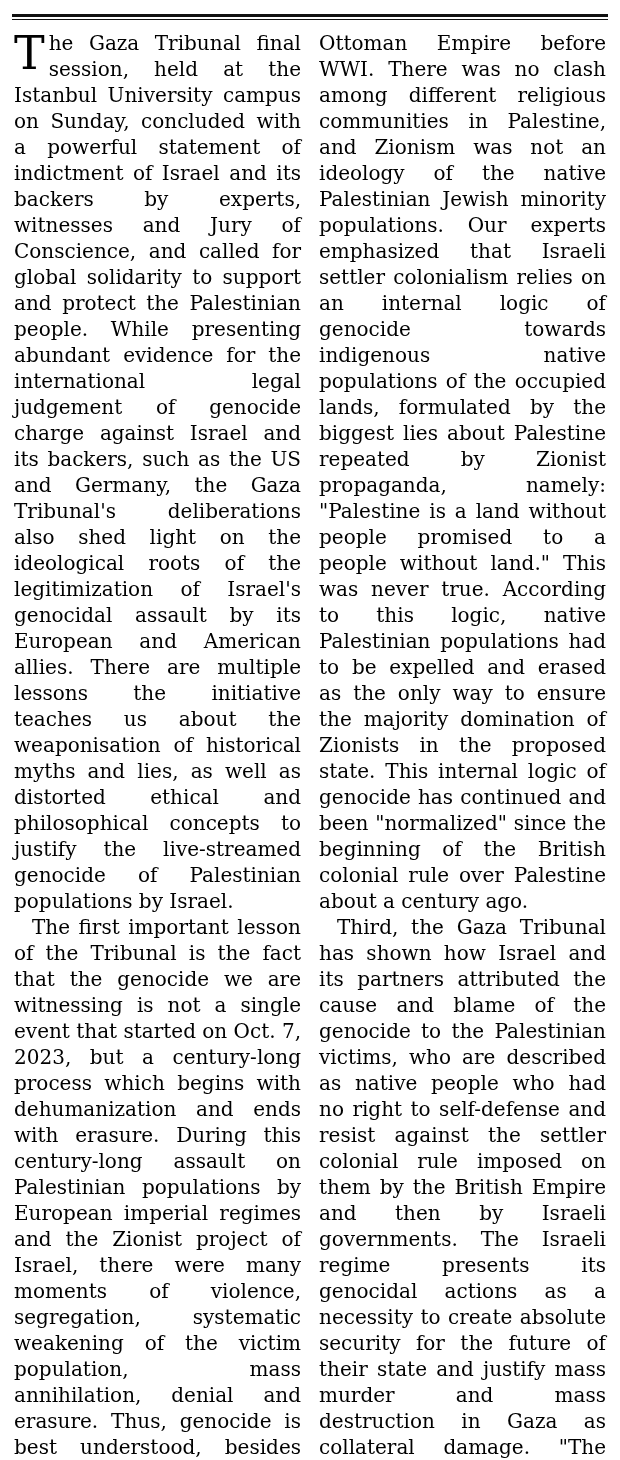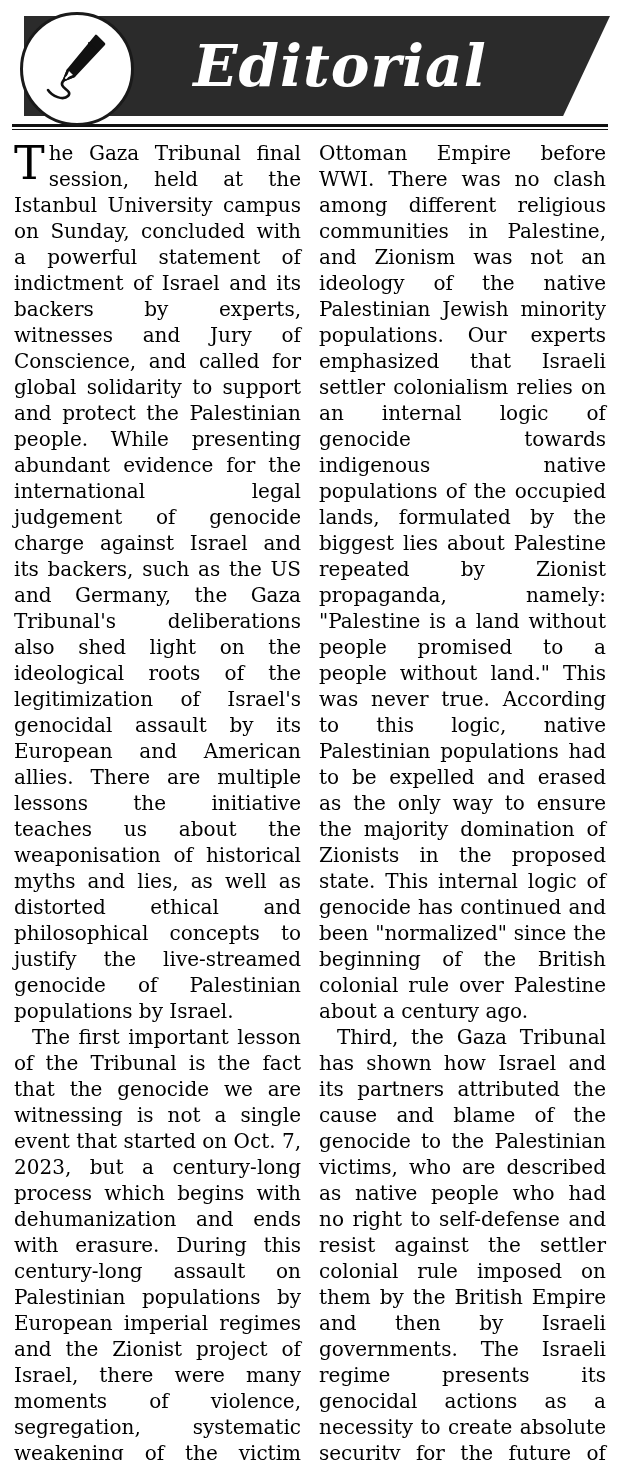--- a/index.html
+++ b/index.html
@@ -118,35 +118,20 @@
     line-height: 0.86;
     font-weight: normal;
     padding: 4px 4px 0 0;
   }
 </style>
 </head>
 <body>
 
 <div class="page">
 
-  <div class="masthead">
-    <div class="masthead-bar"></div>
-    <div class="masthead-title">Editorial</div>
-    <div class="logo-circle">
-      <svg width="86" height="86" viewBox="0 0 86 86" aria-hidden="true">
-        <g fill="none" stroke="#111" stroke-width="2.6" stroke-linecap="round" stroke-linejoin="round">
-          <path d="M62 10 L70 18 L40 50 L30 54 L34 44 Z" fill="#111" stroke="#111"></path>
-          <path d="M40 50 L30 54 L34 44" fill="#fff" stroke="#111"></path>
-          <path d="M36 48 L32 52" stroke="#fff" stroke-width="2"></path>
-          <path d="M30 54 C22 62, 40 64, 34 70 C29 75, 18 70, 14 64"></path>
-          <path d="M55 17 L63 25" stroke-width="2"></path>
-        </g>
-      </svg>
-    </div>
-  </div>
 
   <div class="rule-thick"></div>
   <div class="rule-thin"></div>
 
 
   <div class="columns">
     <p class="first dropcap">The Gaza Tribunal final session, held at the Istanbul University campus on Sunday, concluded with a powerful statement of indictment of Israel and its backers by experts, witnesses and Jury of Conscience, and called for global solidarity to support and protect the Palestinian people. While presenting abundant evidence for the international legal judgement of genocide charge against Israel and its backers, such as the US and Germany, the Gaza Tribunal's deliberations also shed light on the ideological roots of the legitimization of Israel's genocidal assault by its European and American allies. There are multiple lessons the initiative teaches us about the weaponisation of historical myths and lies, as well as distorted ethical and philosophical concepts to justify the live-streamed genocide of Palestinian populations by Israel.</p>
     <p>The first important lesson of the Tribunal is the fact that the genocide we are witnessing is not a single event that started on Oct. 7, 2023, but a century-long process which begins with dehumanization and ends with erasure. During this century-long assault on Palestinian populations by European imperial regimes and the Zionist project of Israel, there were many moments of violence, segregation, systematic weakening of the victim population, mass annihilation, denial and erasure. Thus, genocide is best understood, besides international law, through a state crime paradigm which centres on human rights violations committed in pursuit of state organizational goal.</p>
     <p>The second lesson is the fact that the Israeli state was created as a settler colonial project imposed by European imperial expansion to the Arab provinces of the Ottoman Empire, symbolized by the British Empire's proclamation and implementation of the Balfour Declaration of 1917. Cosmopolitan Palestinian populations composed of Muslims, Christians and Jewish Arabs were equal citizens of the Ottoman Empire before WWI. There was no clash among different religious communities in Palestine, and Zionism was not an ideology of the native Palestinian Jewish minority populations. Our experts emphasized that Israeli settler colonialism relies on an internal logic of genocide towards indigenous native populations of the occupied lands, formulated by the biggest lies about Palestine repeated by Zionist propaganda, namely: "Palestine is a land without people promised to a people without land." This was never true. According to this logic, native Palestinian populations had to be expelled and erased as the only way to ensure the majority domination of Zionists in the proposed state. This internal logic of genocide has continued and been "normalized" since the beginning of the British colonial rule over Palestine about a century ago.</p>
     <p>Third, the Gaza Tribunal has shown how Israel and its partners attributed the cause and blame of the genocide to the Palestinian victims, who are described as native people who had no right to self-defense and resist against the settler colonial rule imposed on them by the British Empire and then by Israeli governments. The Israeli regime presents its genocidal actions as a necessity to create absolute security for the future of their state and justify mass murder and mass destruction in Gaza as collateral damage. "The right to self-defence of the Israeli state" became the most repeated legitimization of genocide. The participants said complete destruction of homes, schools, universities, hospitals, infrastructure and culture is important to the genocidal process to destroy the Palestinian identity. In addition to the destructive side of Israeli colonization, Gaza Tribunal members emphasized Israel's strategy of Judaisation of Palestine through the discipline of archaeology to promote the erasure of the history of indigenous Arab natives who inhabited Palestine.</p>

